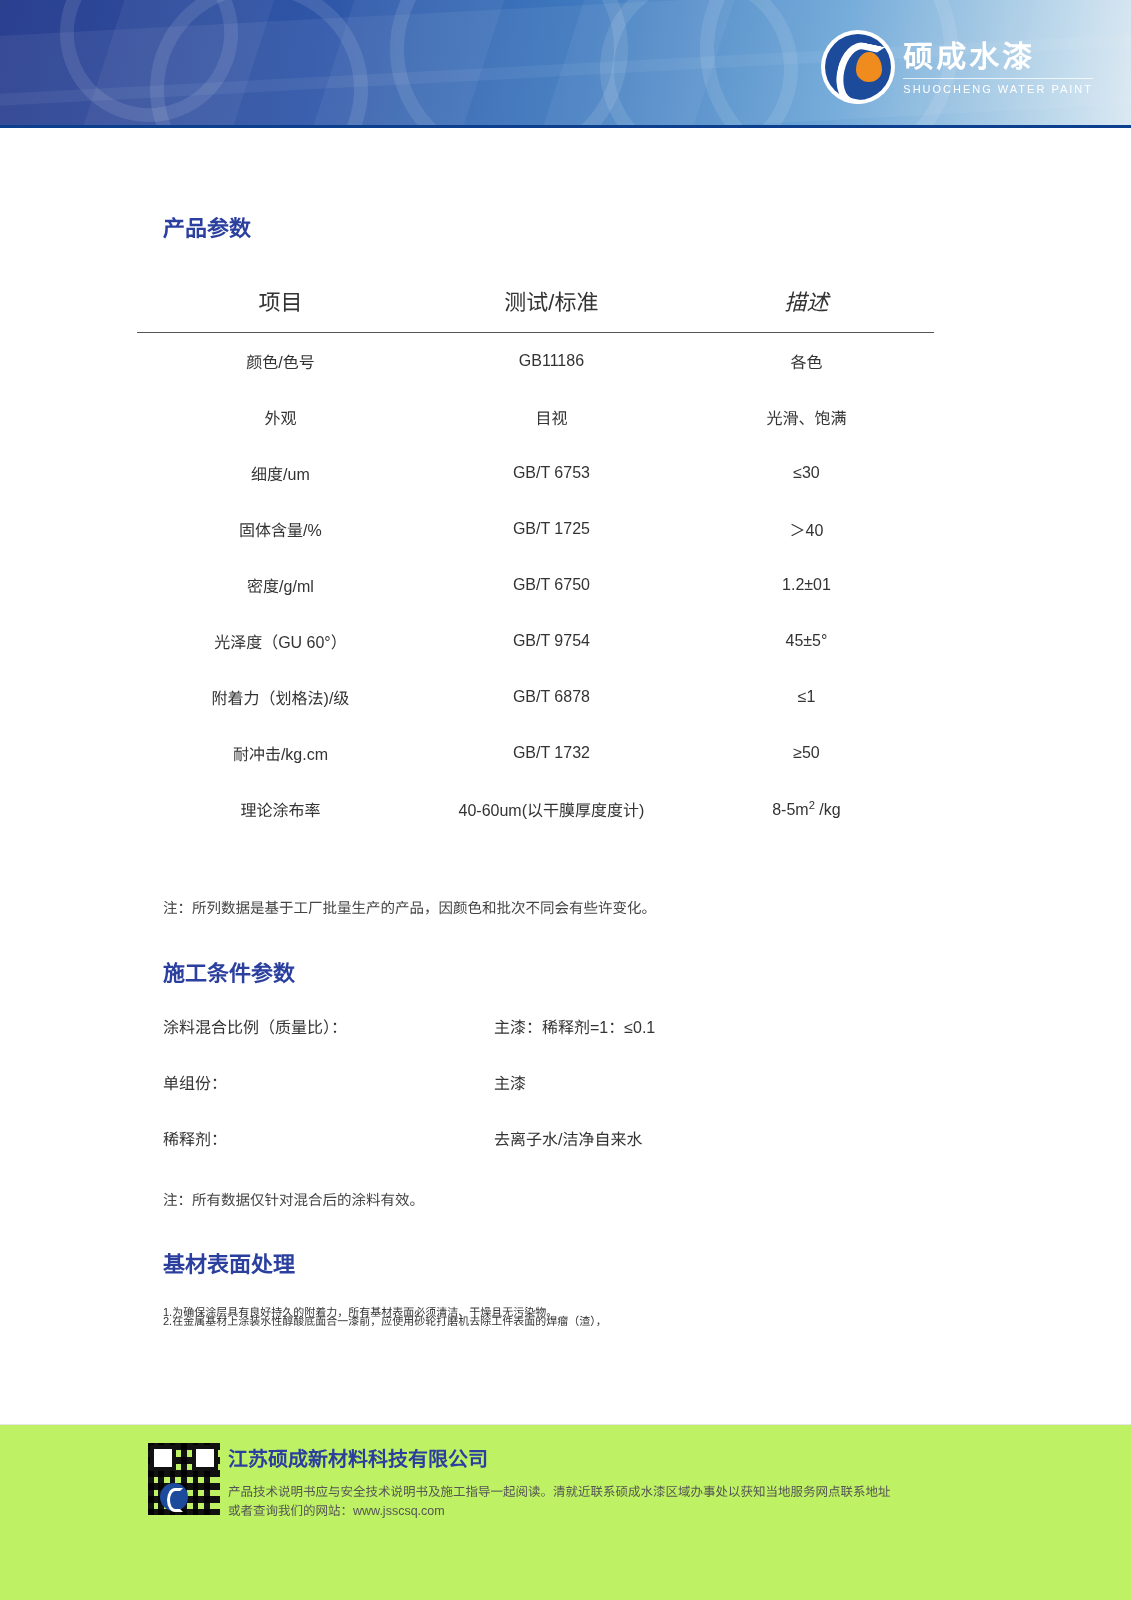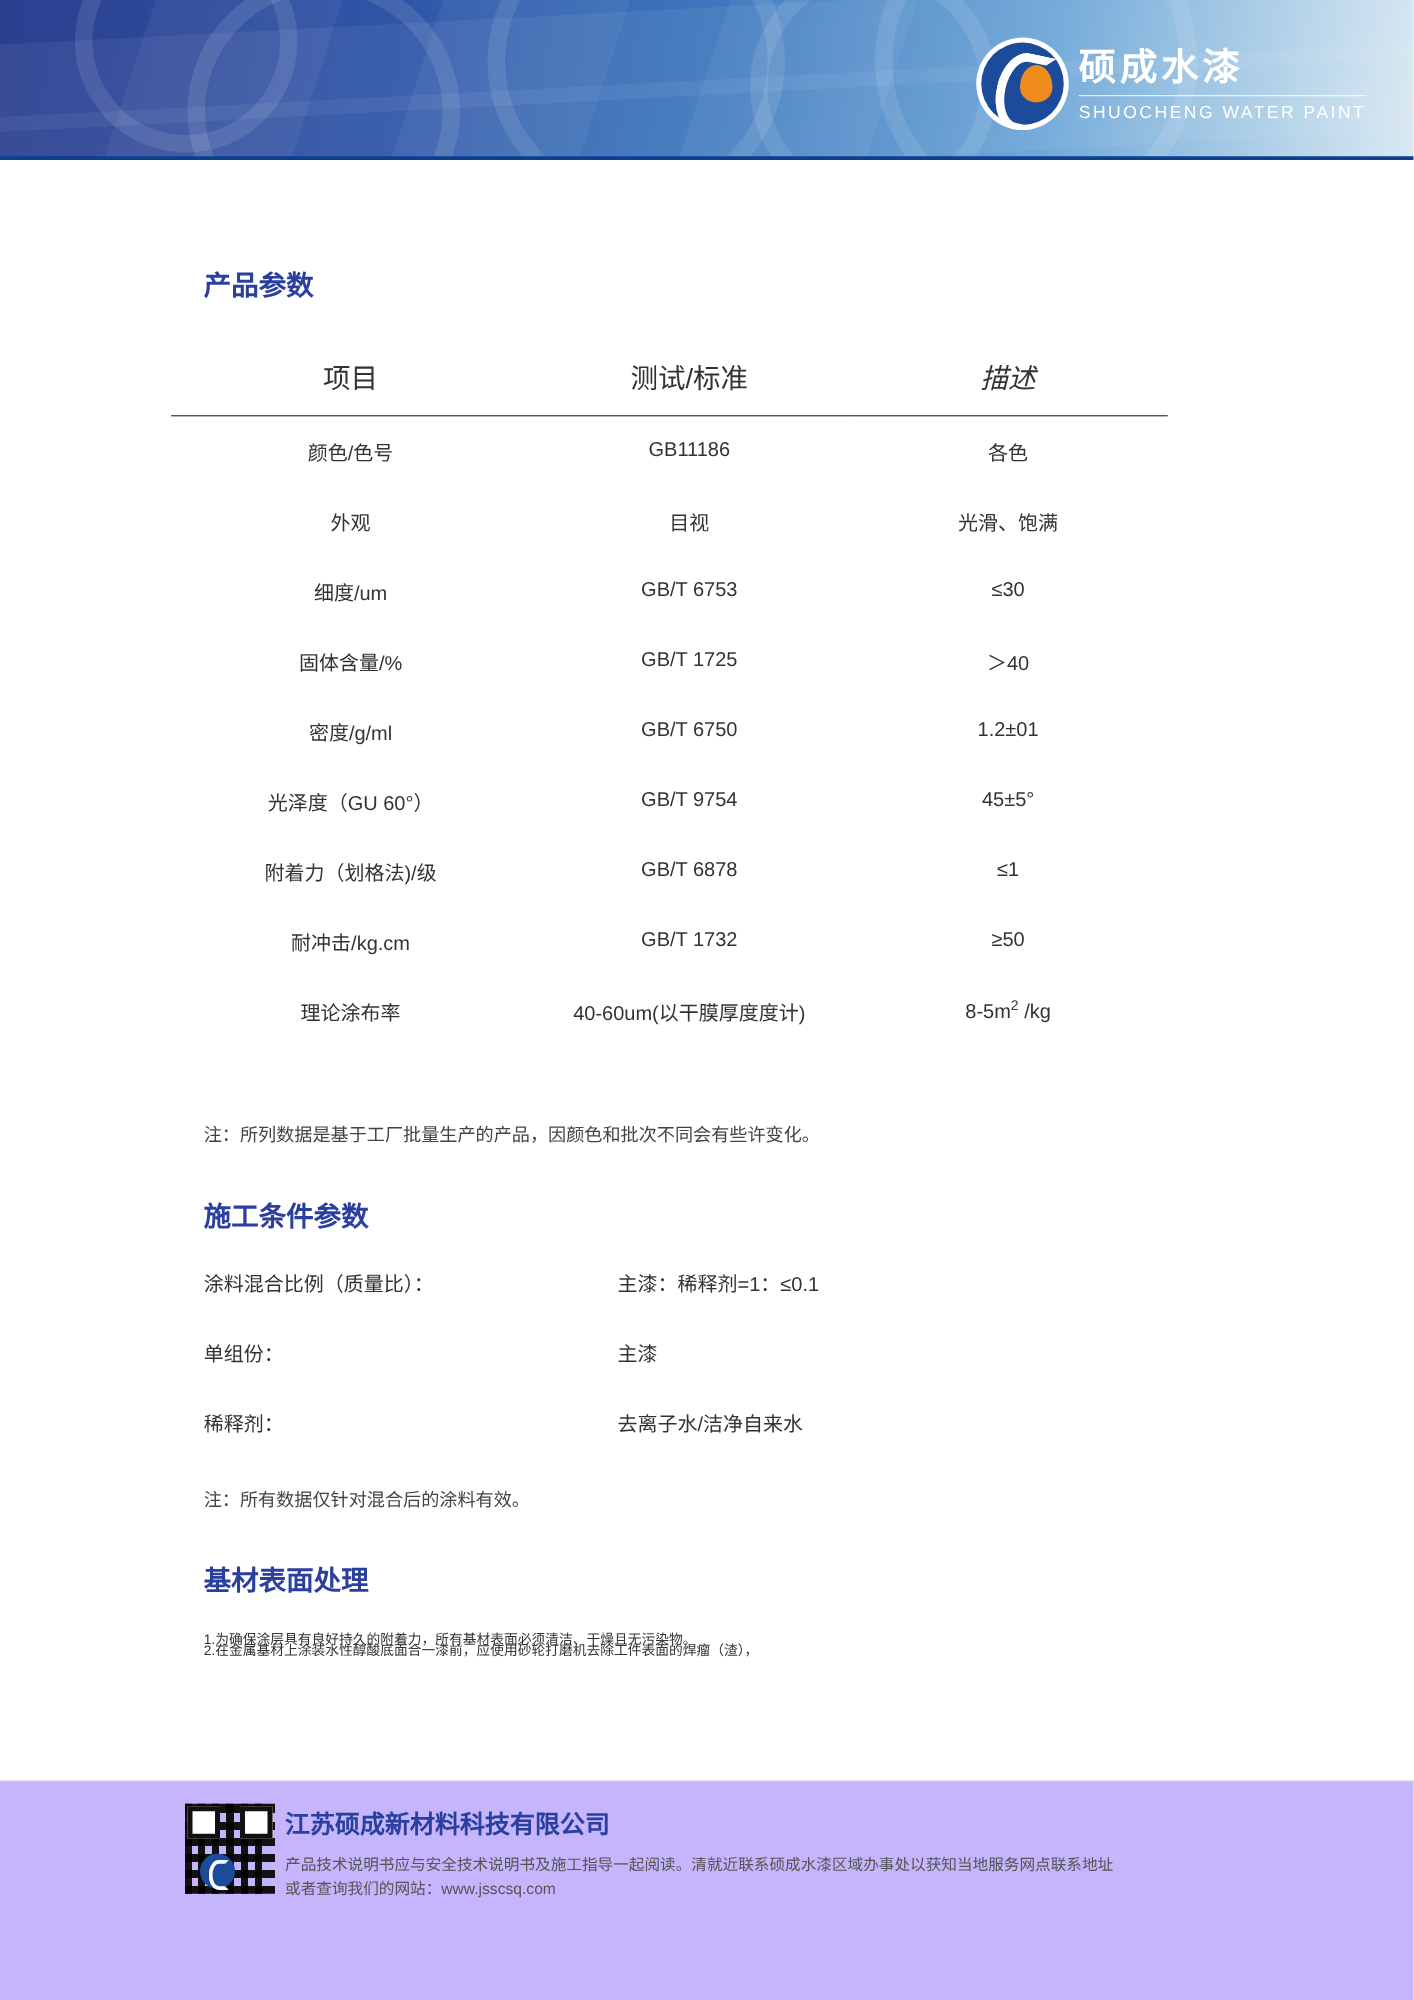--- a/index.html
+++ b/index.html
@@ -98,21 +98,21 @@
   .logo-text-cn {
     color: #ffffff;
     font-size: 30px;
     font-weight: bold;
     letter-spacing: 3px;
     line-height: 1.1;
     white-space: nowrap;
   }
   .logo-text-en {
     color: #ffffff;
-    font-size: 14px;
+    font-size: 11px;
     letter-spacing: 2px;
     white-space: nowrap;
     margin-top: 5px;
     border-top: 1px solid rgba(255,255,255,0.75);
     padding-top: 4px;
     text-align: right;
   }
 
   
   .content {
@@ -193,21 +193,21 @@
   #para-0 { top: 1175px; }
   #para-1 { top: 1184px; }
 
   
   .footer {
     position: absolute;
     left: 0;
     top: 1424px;
     width: 1131px;
     height: 176px;
-    background: #c4b5fd;
+    background: #bef264;
     border-top: 1px solid #e6e6e6;
   }
   .qr {
     position: absolute;
     left: 148px;
     top: 18px;
     width: 72px;
     height: 72px;
     background:
       linear-gradient(90deg, #111 0 8%, transparent 8% 14%, #111 14% 22%, transparent 22% 30%, #111 30% 38%, transparent 38% 46%, #111 46% 54%, transparent 54% 62%, #111 62% 70%, transparent 70% 78%, #111 78% 86%, transparent 86% 100%),

